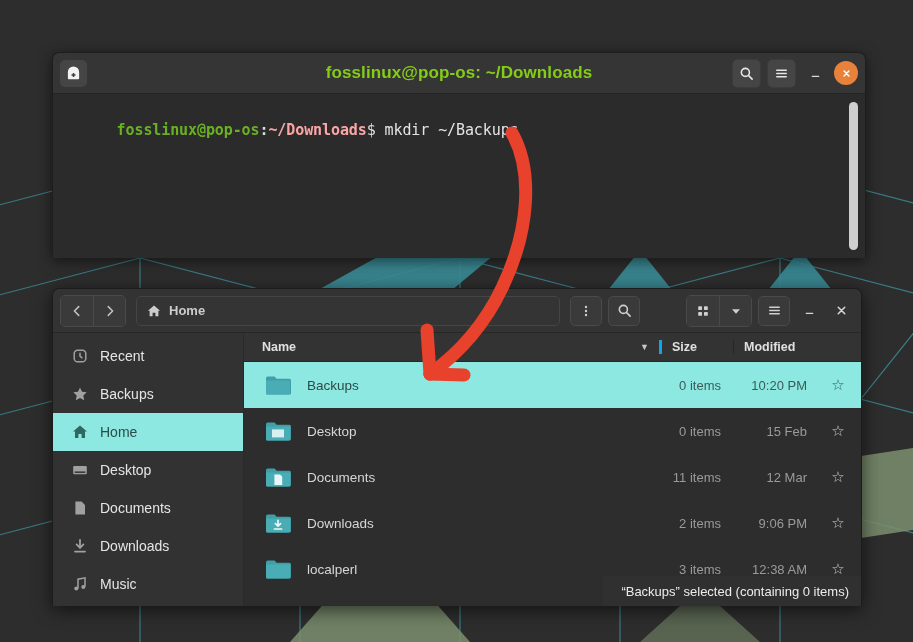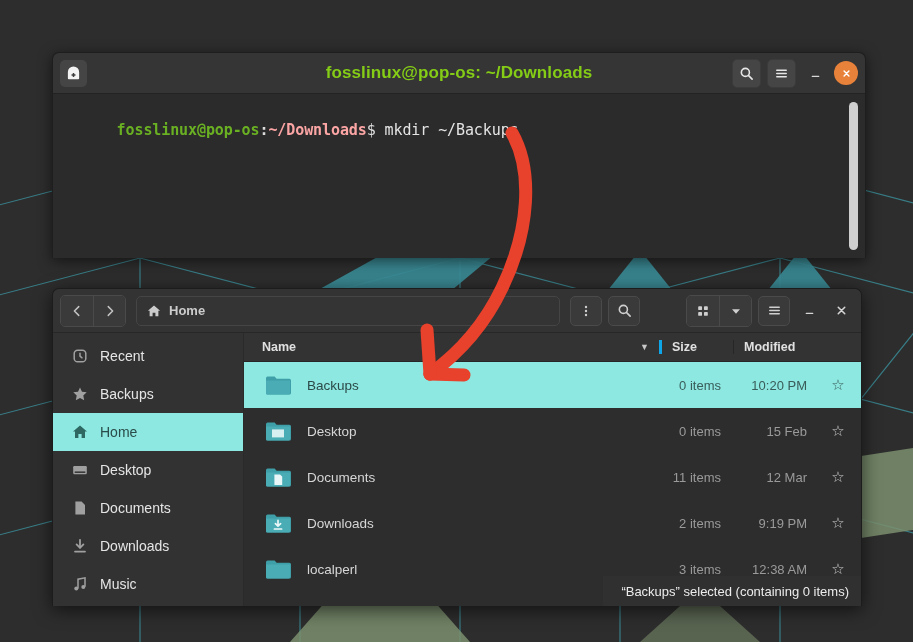--- a/index.html
+++ b/index.html
@@ -460,21 +460,21 @@
           <span class="folder-ico">
             <svg width="26" height="22" viewBox="0 0 26 22">
               <path d="M1 4.2a1.6 1.6 0 0 1 1.6-1.6h7l2 2.2h12.8a1.6 1.6 0 0 1 1.6 1.6V19a1.6 1.6 0 0 1-1.6 1.6H2.6A1.6 1.6 0 0 1 1 19Z" fill="#3f9fa8"></path>
               <path d="M1 6.6h24v12.4a1.6 1.6 0 0 1-1.6 1.6H2.6A1.6 1.6 0 0 1 1 19Z" fill="#4aacb4"></path>
               <path d="M13 8.4v5.4M10.4 11.6 13 14.2 15.6 11.6M9.4 17h7.2" stroke="#eaf7f8" stroke-width="1.7" fill="none" stroke-linecap="round" stroke-linejoin="round"></path>
             </svg>
           </span>
           <span>Downloads</span>
         </div>
         <div class="f-size">2 items</div>
-        <div class="f-mod">9:19 PM</div>
+        <div class="f-mod">9:06 PM</div>
         <div class="f-star">☆</div>
       </div>
 
       <div class="file-row">
         <div class="f-name">
           <span class="folder-ico">
             <svg width="26" height="22" viewBox="0 0 26 22">
               <path d="M1 4.2a1.6 1.6 0 0 1 1.6-1.6h7l2 2.2h12.8a1.6 1.6 0 0 1 1.6 1.6V19a1.6 1.6 0 0 1-1.6 1.6H2.6A1.6 1.6 0 0 1 1 19Z" fill="#3f9fa8"></path>
               <path d="M1 6.6h24v12.4a1.6 1.6 0 0 1-1.6 1.6H2.6A1.6 1.6 0 0 1 1 19Z" fill="#4aacb4"></path>
             </svg>

